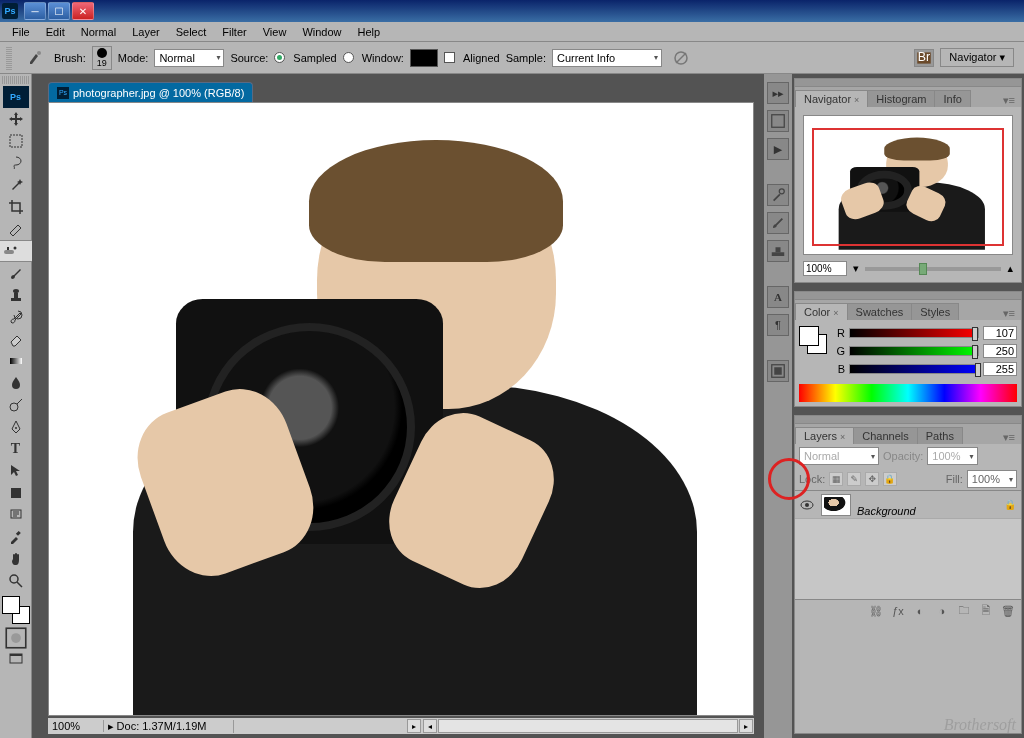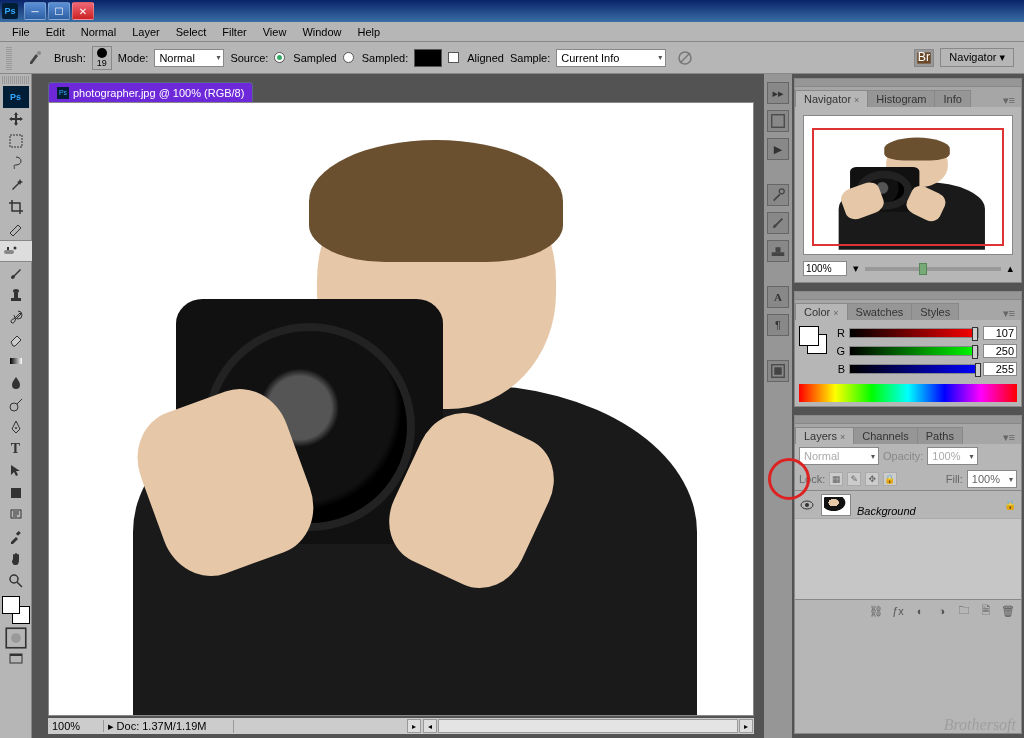--- a/index.html
+++ b/index.html
@@ -45,21 +45,21 @@
 .tool { width:26px; height:22px; display:flex; align-items:center; justify-content:center; border:1px solid transparent; position:relative; color:#333;}
 .tool.sel { background:#ddd; border:1px solid #888; }
 .tool svg { width:16px; height:16px; }
 .swatches { width:28px; height:28px; position:relative; margin-top:4px;}
 .swatches .fg { width:18px; height:18px; background:#fff; border:1px solid #000; position:absolute; top:0; left:0; z-index:2;}
 .swatches .bg { width:18px; height:18px; background:#fff; border:1px solid #000; position:absolute; bottom:0; right:0;}
 .qmask { width:26px; height:20px; display:flex; align-items:center; justify-content:center; margin-top:4px;}
 
 
 .canvaswrap { flex:1; display:flex; flex-direction:column; background:#535353; position:relative; }
-.docheader { position:absolute; top:8px; left:16px; height:20px; background:#6d28d9; border-radius:4px 4px 0 0; padding:0 8px; display:flex; align-items:center; gap:4px; color:#fff; z-index:3; border:1px solid #5a6a83; border-bottom:none;}
+.docheader { position:absolute; top:8px; left:16px; height:20px; background:#0369a1; border-radius:4px 4px 0 0; padding:0 8px; display:flex; align-items:center; gap:4px; color:#fff; z-index:3; border:1px solid #5a6a83; border-bottom:none;}
 .docheader .tiny { width:12px; height:12px; background:#001e36; color:#31a8ff; font-size:7px; display:flex; align-items:center; justify-content:center;}
 .canvas { position:absolute; top:28px; left:16px; right:10px; bottom:22px; background:#fff; border:1px solid #888; overflow:hidden;}
 .canvas .img { width:100%; height:100%; background:#fff; position:relative;}
 .person { position:absolute; inset:0; }
 
 .person .head { position:absolute; left:38%; top:8%; width:34%; height:42%; background:#e6c8a8; border-radius:50% 50% 45% 45%; }
 .person .hair { position:absolute; left:37%; top:6%; width:36%; height:20%; background:#6b5030; border-radius:50% 50% 30% 30%; }
 .person .body { position:absolute; left:12%; top:46%; width:80%; height:60%; background:#1a1a1a; border-radius:40% 40% 0 0; }
 .person .hand1 { position:absolute; left:14%; top:48%; width:22%; height:28%; background:#e6c8a8; border-radius:30%; transform:rotate(-20deg);}
 .person .hand2 { position:absolute; left:50%; top:52%; width:20%; height:26%; background:#e6c8a8; border-radius:30%; transform:rotate(25deg);}
@@ -167,21 +167,21 @@
     <div class="sz">19</div>
   </div>
   <span class="optlabel">Mode:</span>
   <div class="sel">
       <span>Normal</span>
     </div>
   <span class="optlabel">Source:</span>
   <span class="radio checked"></span>
   <span class="optlabel">Sampled</span>
   <span class="radio"></span>
-  <span class="optlabel">Sampled:</span>
+  <span class="optlabel">Window:</span>
   <div class="patswatch"></div>
   <span class="checkbox"></span>
   <span class="optlabel">Aligned</span>
   <span class="optlabel">Sample:</span>
   <div class="sel" style="min-width:110px">
       <span>Current Info</span>
     </div>
   <div class="tool">
     <svg viewBox="0 0 16 16">
         <circle cx="8" cy="8" r="6" fill="none" stroke="#777" stroke-width="1.5"></circle>

